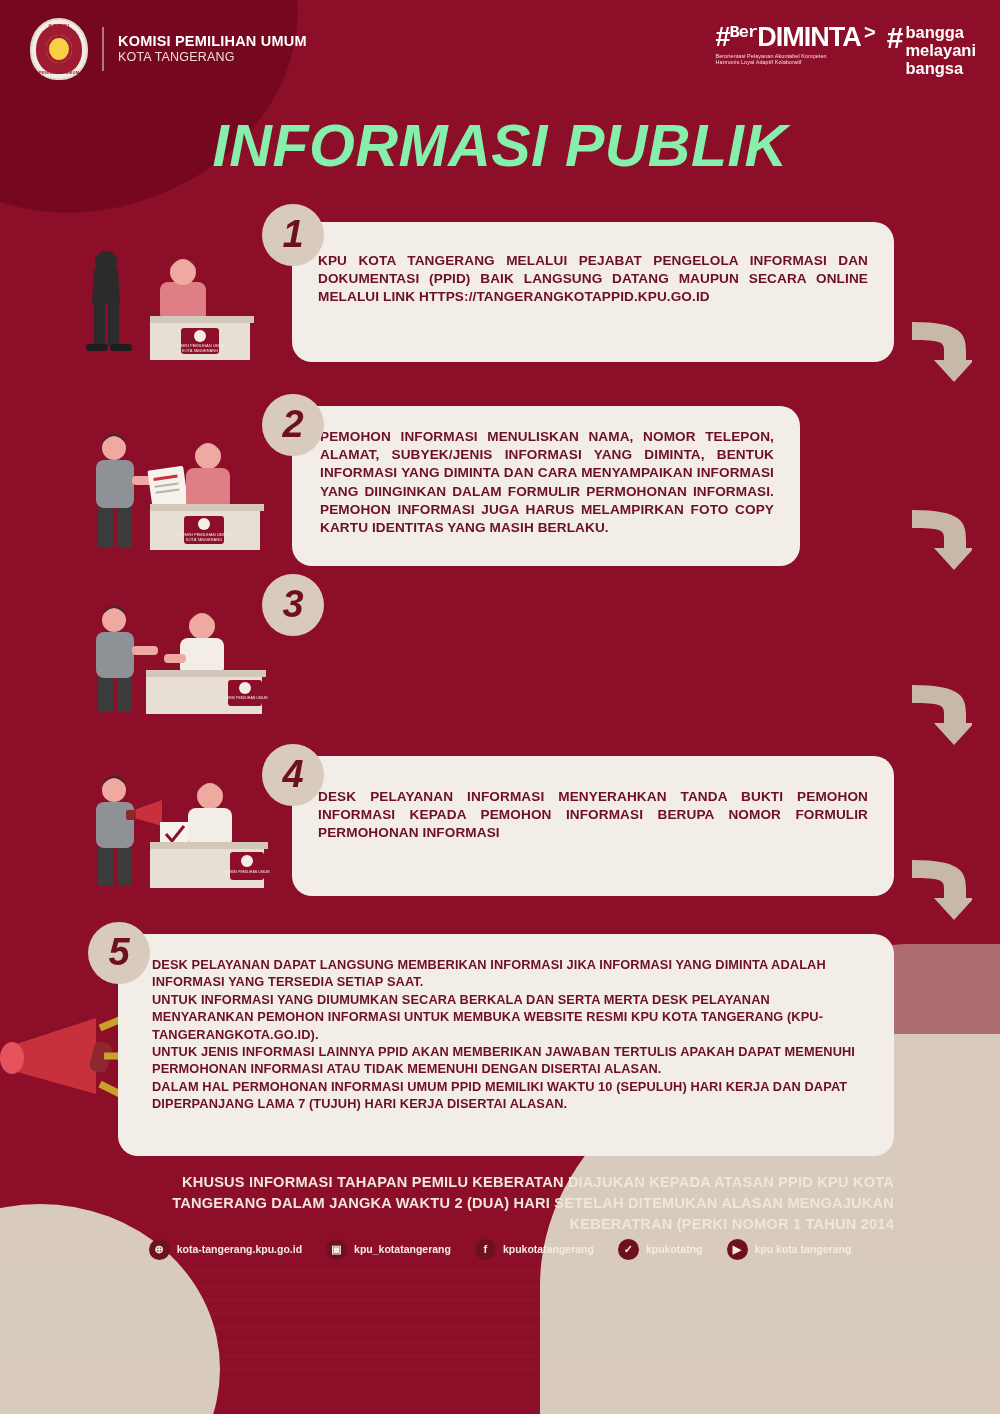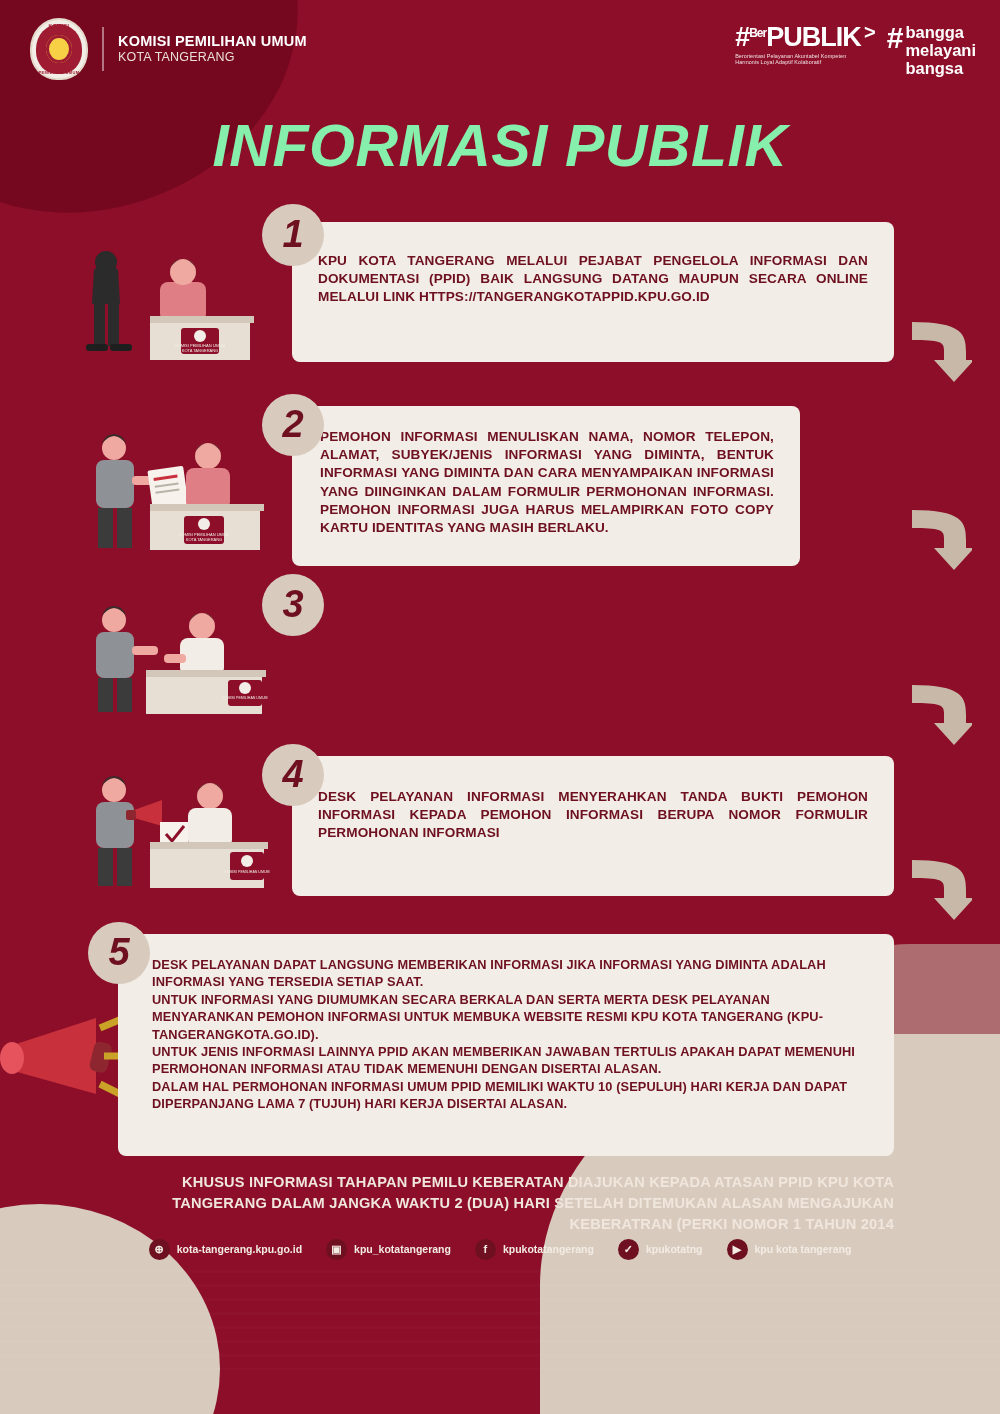--- a/index.html
+++ b/index.html
@@ -75,21 +75,21 @@
     font-size: 4px; color: #9E1B32; letter-spacing: .4px; font-weight: bold;
   }
   .brand-divider { width: 2px; height: 44px; background: rgba(255,255,255,.45); }
   .brand-text { color: #fff; line-height: 1.25; }
   .brand-text .l1 { font-size: 14.5px; font-weight: bold; letter-spacing: .2px; }
   .brand-text .l2 { font-size: 12.5px; letter-spacing: .2px; color: #EADFD6; }
 
   .badges { display: flex; align-items: flex-start; gap: 26px; padding-top: 4px; }
   .akhlak { color: #fff; position: relative; text-align: left; }
   .akhlak .line1 { font-size: 27px; font-weight: bold; letter-spacing: -1px; line-height: 1; }
-  .akhlak .ber { font-size: 12px; font-weight: bold; position: relative; top: -9px; }
+  .akhlak .ber { font-size: 17px; font-weight: bold; position: relative; top: -9px; font-family: Liberation Mono, monospace; }
   .akhlak .sub1 { font-size: 5.4px; letter-spacing: .1px; margin-top: 2px; color: #F1E2E6;}
   .akhlak .sub2 { font-size: 5.4px; letter-spacing: .1px; color: #F1E2E6;}
   .akhlak .chev {
     position: absolute; right: -14px; top: -2px; font-size: 20px; font-weight: bold;
   }
   .bangga { display: flex; align-items: flex-start; color: #fff; }
   .bangga .hash { font-size: 30px; font-weight: bold; line-height: .95; }
   .bangga .words { font-size: 16.5px; font-weight: bold; line-height: 1.08; margin-left: 2px; }
 
   
@@ -107,21 +107,21 @@
   .steps { position: relative; margin-top: 26px; }
   .badge-num {
     position: absolute; width: 62px; height: 62px; border-radius: 50%;
     background: #D8CBBE; color: #6E1020;
     font-size: 38px; font-weight: bold; font-style: italic;
     display: flex; align-items: center; justify-content: center;
     z-index: 8;
   }
   .card {
     background: #F2EDE6;
-    border-radius: 8px;
+    border-radius: 20px;
     color: #6E1020;
     font-size: 13.6px; font-weight: bold; line-height: 1.34;
     letter-spacing: .1px;
   }
   .card p { text-align: justify; }
   .arrow { position: absolute; width: 80px; height: 70px; z-index: 6; }
 
   
   .s1-badge { left: 262px; top: 0px; }
   .s1-card { position: absolute; left: 292px; top: 18px; width: 602px; height: 140px; padding: 30px 26px 0 26px;}
@@ -185,21 +185,21 @@
       <div class="brand-divider"></div>
       <div class="brand-text">
         <div class="l1">KOMISI PEMILIHAN UMUM</div>
         <div class="l2">KOTA TANGERANG</div>
       </div>
     </div>
 
     <div class="badges">
       <div class="akhlak">
         <div class="line1">
-          <span>#</span><span class="ber">Ber</span><span>PUBLIK</span>
+          <span>#</span><span class="ber">Ber</span><span>DIMINTA</span>
           <span class="chev">&gt;</span>
         </div>
         <div class="sub1">Berorientasi Pelayanan Akuntabel Kompeten</div>
         <div class="sub2">Harmonis Loyal Adaptif Kolaboratif</div>
       </div>
       <div class="bangga">
         <div class="hash">#</div>
         <div class="words">
           <div>bangga</div>
           <div>melayani</div>

